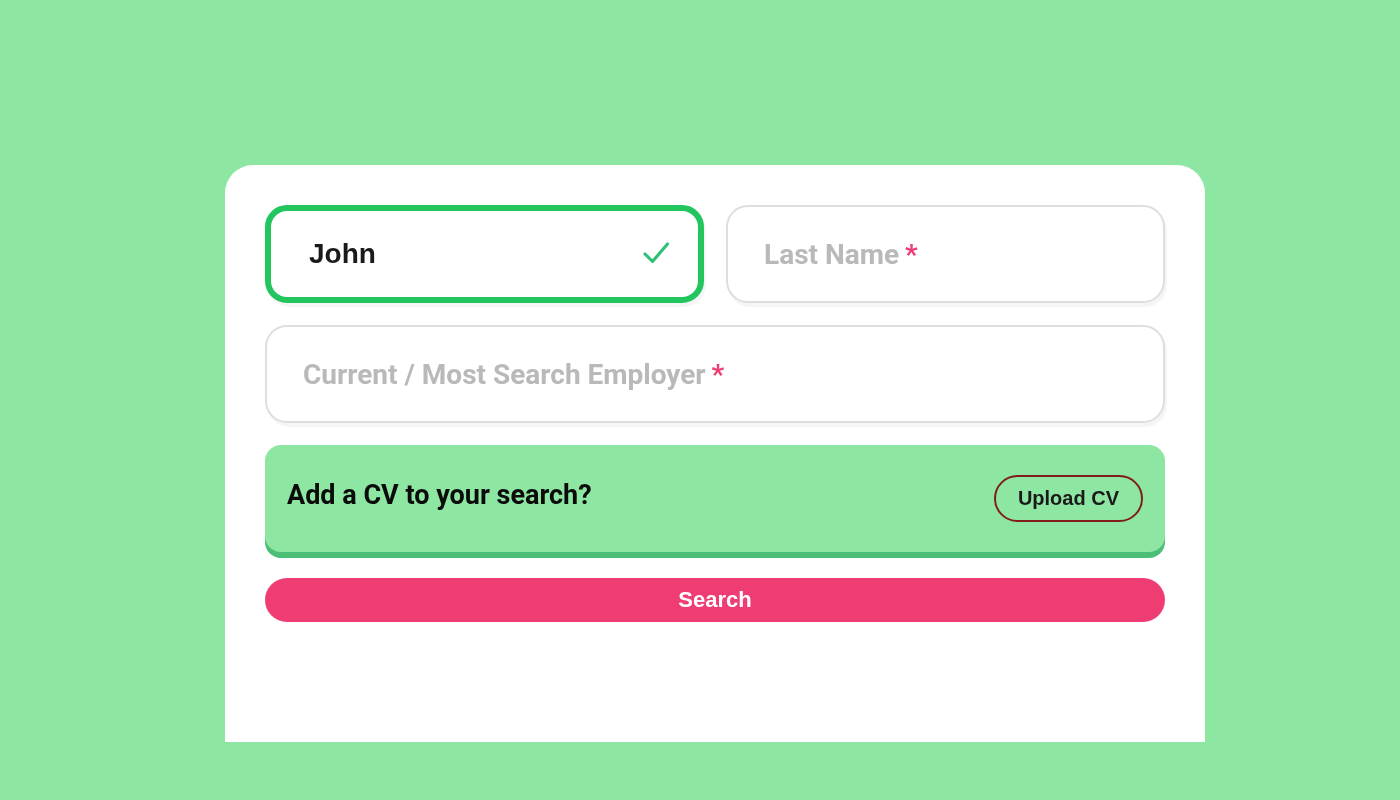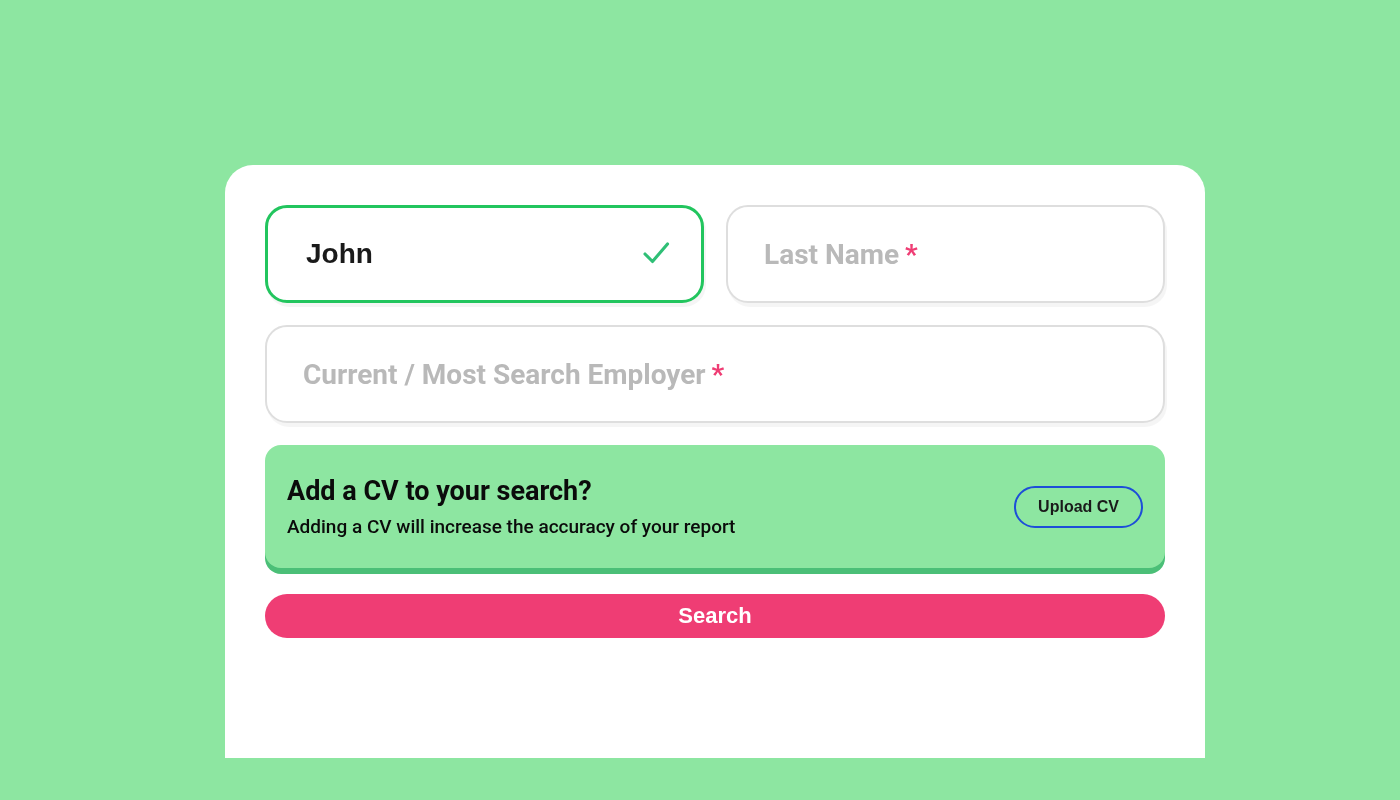--- a/index.html
+++ b/index.html
@@ -39,21 +39,21 @@
       border: 2px solid #dedede;
       background: #fff;
       padding: 0 38px;
       font-size: 28px;
       font-weight: 600;
       color: #1a1a1a;
       outline: none;
       box-shadow: 2px 4px 0 rgba(0,0,0,0.04);
     }
     .input-wrap.focused .input-field {
-      border: 3px solid #22c55e;
+      border: 6px solid #22c55e;
     }
     .input-field::placeholder {
       color: transparent;
     }
     .placeholder-layer {
       position: absolute;
       left: 38px;
       top: 50%;
       transform: translateY(-50%);
       font-size: 28px;
@@ -93,24 +93,24 @@
     .cv-title {
       font-size: 27px;
       font-weight: 700;
       margin-bottom: 8px;
     }
     .cv-sub {
       font-size: 19px;
       font-weight: 500;
     }
     .upload-btn {
-      border: 2px solid #1d4ed8;
+      border: 2px solid #7f1d1d;
       background: transparent;
       color: #1a1a1a;
-      font-size: 16px;
+      font-size: 20px;
       font-weight: 700;
       padding: 10px 22px;
       border-radius: 999px;
       cursor: pointer;
     }
     .search-btn {
       width: 100%;
       height: 44px;
       background: #ef3d74;
       border: none;
@@ -152,20 +152,19 @@
       <div class="placeholder-layer">
         <span>Current / Most Search Employer</span>
         <span class="req">*</span>
       </div>
     </div>
   </div>
 
   <div class="cv-panel">
     <div class="cv-text-group">
       <div class="cv-title">Add a CV to your search?</div>
-      <div class="cv-sub">Adding a CV will increase the accuracy of your report</div>
     </div>
     <button class="upload-btn">Upload CV</button>
   </div>
 
   <button class="search-btn">Search</button>
 
 </div>
 
 </body></html>

